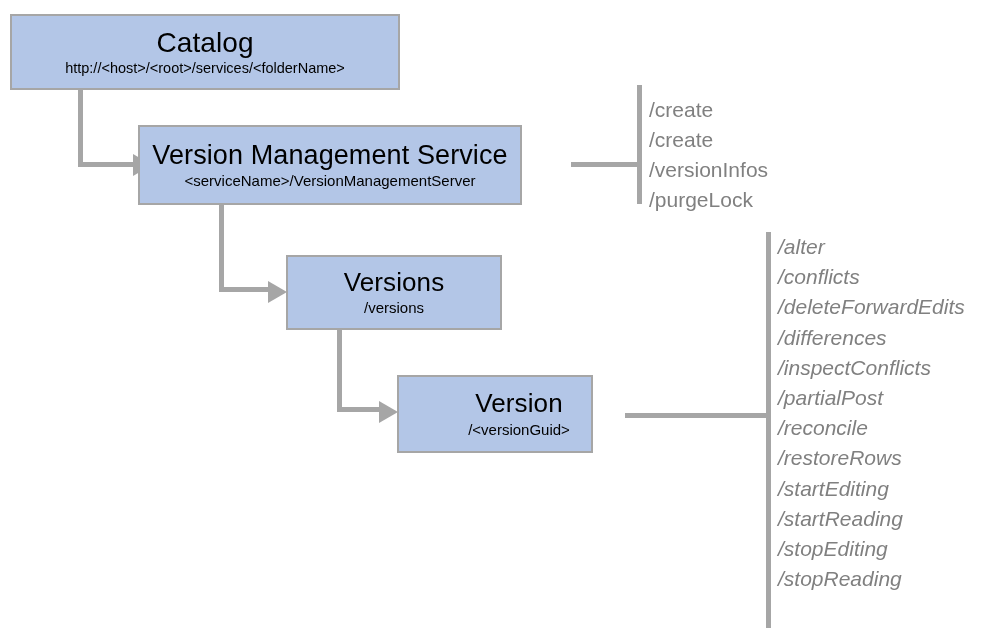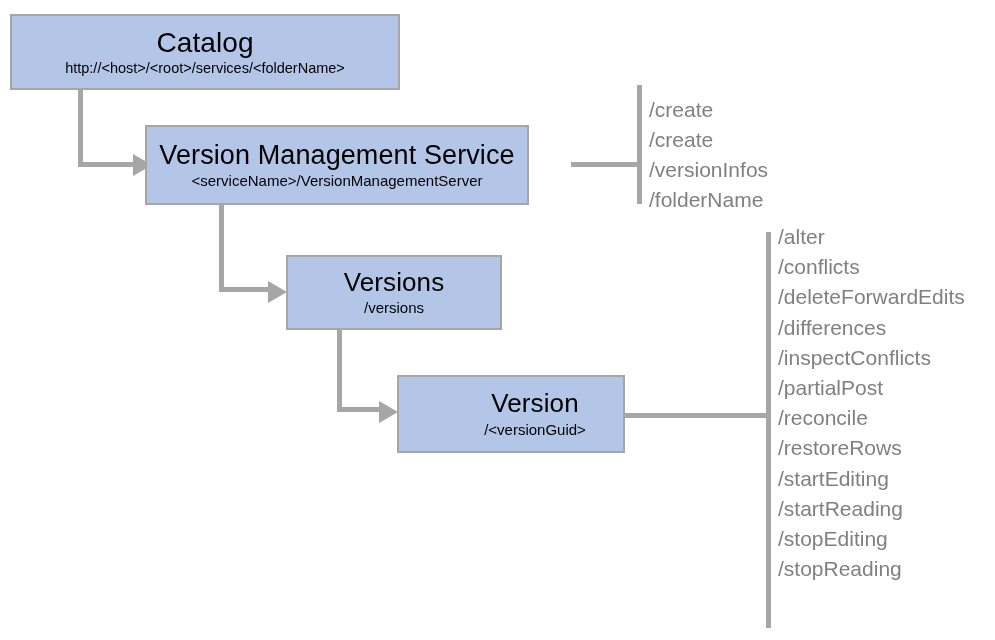--- a/index.html
+++ b/index.html
@@ -38,23 +38,23 @@
     white-space: nowrap;
   }
   .node .node-path {
     font-size: 14.5px;
     font-weight: 400;
     margin-top: 4px;
     white-space: nowrap;
   }
 
   #node-catalog      { left: 10px;  top: 14px;  width: 390px; height: 76px; }
-  #node-vms          { left: 145px; top: 125px; width: 384px; height: 80px; }
+  #node-vms          { left: 138px; top: 125px; width: 384px; height: 80px; }
   #node-versions     { left: 286px; top: 255px; width: 216px; height: 75px; }
-  #node-version      { left: 397px; top: 375px; width: 228px; height: 78px; padding-left: 48px; }
+  #node-version      { left: 397px; top: 375px; width: 196px; height: 78px; padding-left: 48px; }
 
   #node-catalog .node-title  { font-size: 28px; }
   #node-vms .node-title      { font-size: 27px; }
   #node-versions .node-title { font-size: 26px; }
   #node-version .node-title  { font-size: 26px; }
 
   #node-catalog .node-path   { font-size: 14.5px; }
   #node-vms .node-path       { font-size: 15px; }
   #node-versions .node-path  { font-size: 15px; }
   #node-version .node-path   { font-size: 15px; }
@@ -111,21 +111,21 @@
 
   
   .endpoint-list {
     position: absolute;
     color: #808080;
     font-size: 21px;
     line-height: 30px;
     white-space: nowrap;
   }
   #list-service { left: 649px; top: 85px; margin-top: 10px;  }
-  #list-version { left: 778px; top: 222px; }
+  #list-version { left: 778px; top: 232px; font-style: italic; }
   #list-version .endpoint-item { line-height: 30.2px; }
   .endpoint-item { display: block; }
 </style>
 </head>
 <body>
 
 <div id="canvas">
 
   <div class="conn-v" id="elbow1-v"></div>
   <div class="conn-h" id="elbow1-h"></div>
@@ -162,21 +162,21 @@
 
   <div class="node" id="node-version">
     <span class="node-title">Version</span>
     <span class="node-path">/&lt;versionGuid&gt;</span>
   </div>
 
   <div class="endpoint-list" id="list-service">
       <span class="endpoint-item">/create</span>
       <span class="endpoint-item">/create</span>
       <span class="endpoint-item">/versionInfos</span>
-      <span class="endpoint-item">/folderName</span>
+      <span class="endpoint-item">/purgeLock</span>
     </div>
   <div class="endpoint-list" id="list-version">
       <span class="endpoint-item">/alter</span>
       <span class="endpoint-item">/conflicts</span>
       <span class="endpoint-item">/deleteForwardEdits</span>
       <span class="endpoint-item">/differences</span>
       <span class="endpoint-item">/inspectConflicts</span>
       <span class="endpoint-item">/partialPost</span>
       <span class="endpoint-item">/reconcile</span>
       <span class="endpoint-item">/restoreRows</span>

